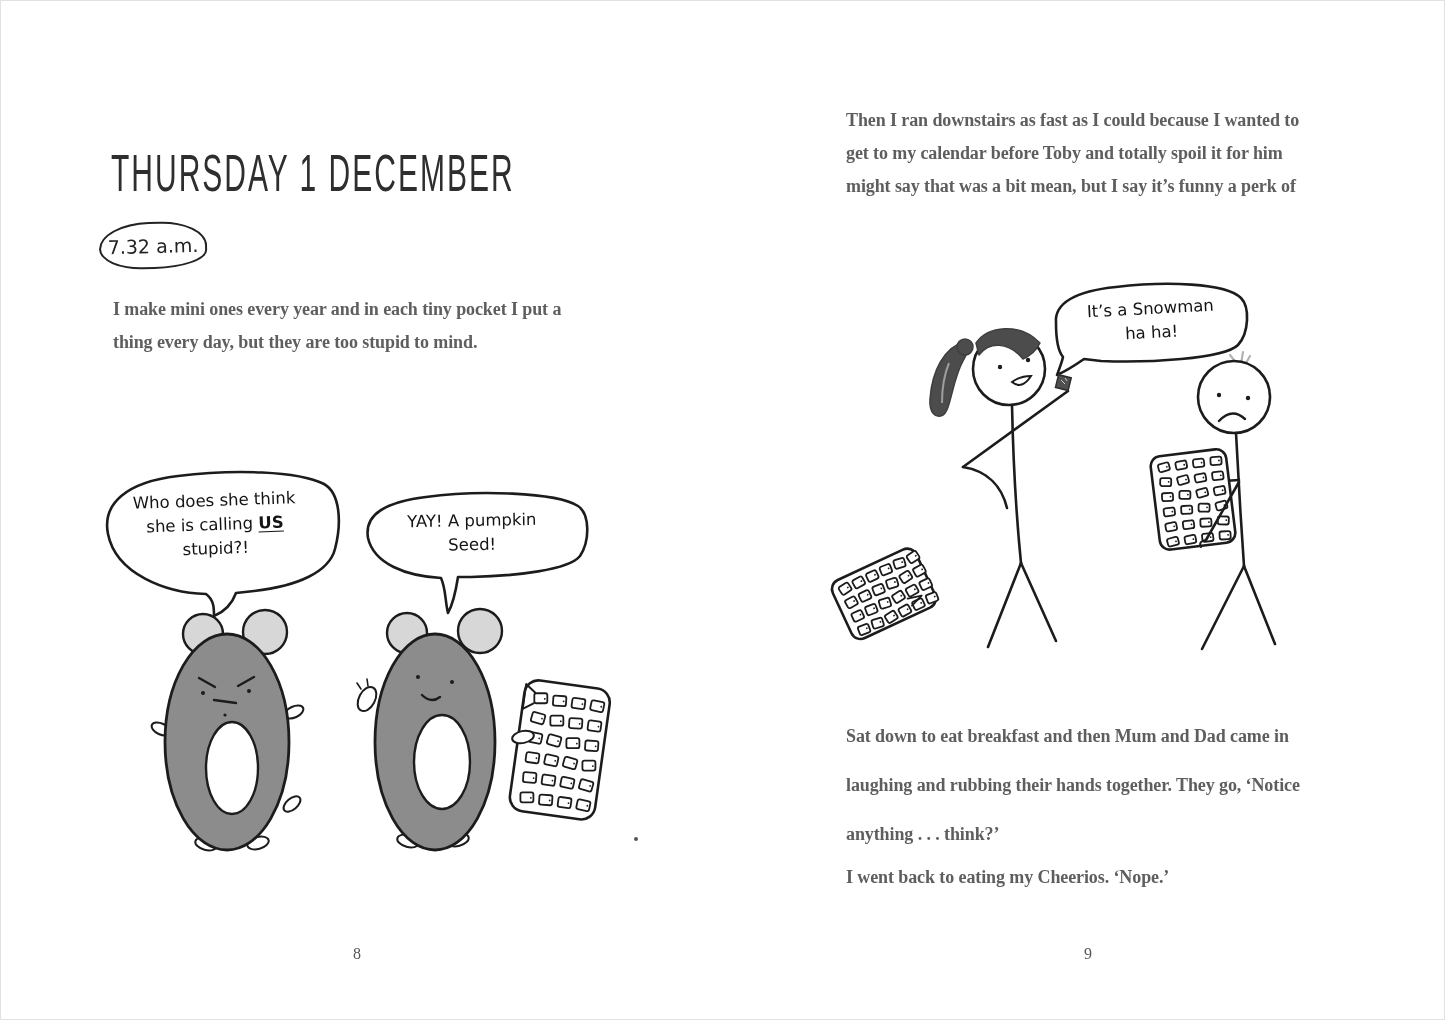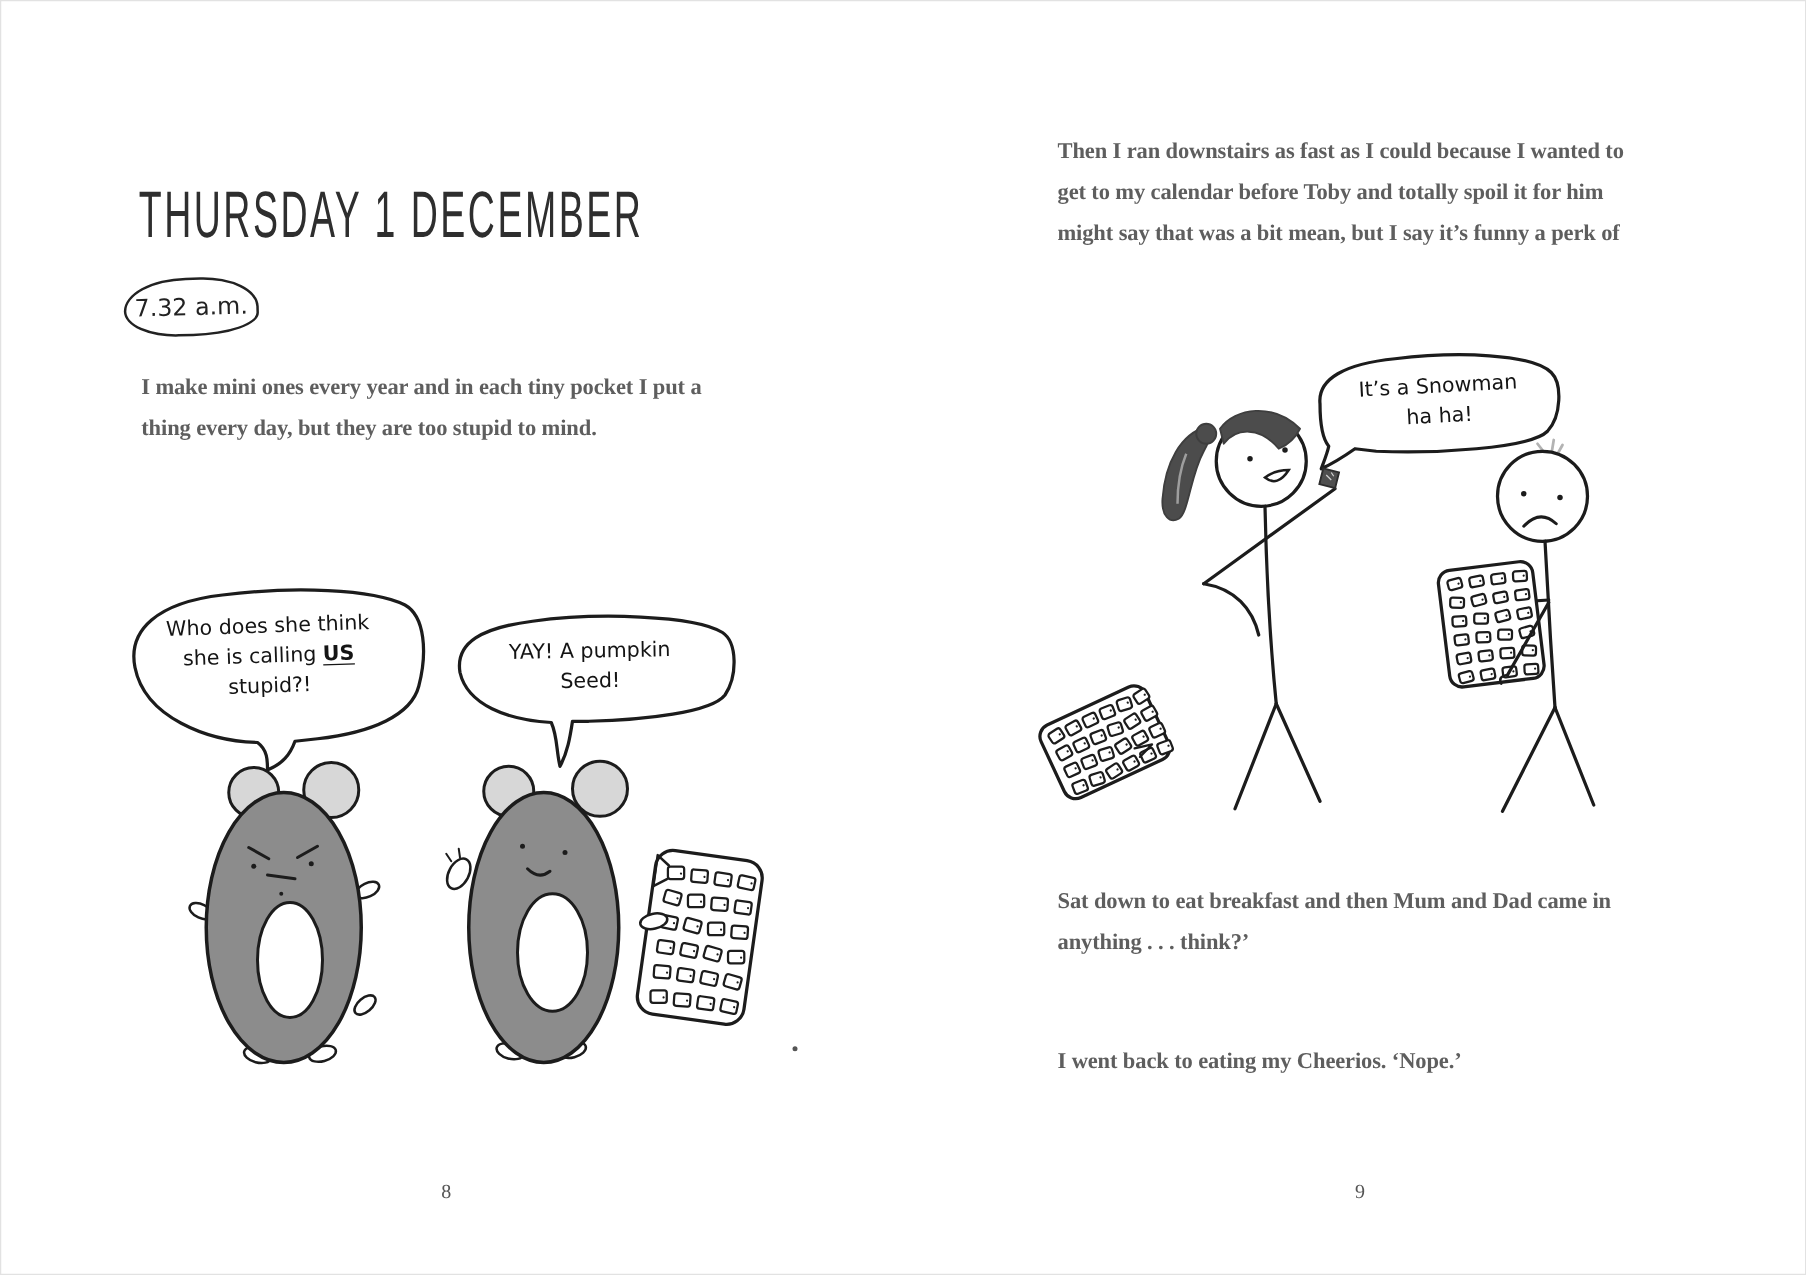--- a/index.html
+++ b/index.html
@@ -22,22 +22,22 @@
     display:flex;align-items:center;justify-content:center;
     font-family:"DejaVu Sans",sans-serif;font-size:19px;color:#222;
     transform:rotate(-1.5deg);background:#fff;
   }
   .para{font-size:18px;line-height:32.5px;white-space:nowrap;letter-spacing:-0.1px;font-weight:bold;}
   .para div{height:32.5px;}
   .p-left{left:112px;top:292px;}
   .p-r1{left:845px;top:103px;line-height:33px;}
   .p-r1 div{height:33px;}
   .p-r2{left:845px;top:703px;line-height:33px;}
-  .p-r2 div{height:33px;}
-  .p-r3{left:845px;top:831px;}
+  .p-r2 div{height:33px;margin-top:16px;}
+  .p-r3{left:845px;top:860px;}
   .pagenum{font-size:16px;color:#555;width:40px;text-align:center;}
   .hand{
     font-family:"DejaVu Sans",sans-serif;font-size:16.5px;color:#141414;
     text-align:center;line-height:24px;white-space:nowrap;
   }
   .u{text-decoration:underline;text-underline-offset:3px;font-weight:bold;}
   
   .ln{fill:none;stroke:#1c1c1c;stroke-width:2.4;stroke-linecap:round;stroke-linejoin:round;}
   .stick{fill:none;stroke:#1c1c1c;stroke-width:2.6;stroke-linecap:round;stroke-linejoin:round;}
   .bubble{fill:#ffffff;stroke:#1c1c1c;stroke-width:2.6;stroke-linejoin:round;}
@@ -339,20 +339,21 @@
       </g>
     </svg>
 
     <div class="abs hand" style="left:1062px;top:296px;width:176px;transform:rotate(-3deg);">
       <div>It’s a Snowman</div>
       <div>ha ha!</div>
     </div>
 
     <div class="abs para p-r2">
       <div>Sat down to eat breakfast and then Mum and Dad came in</div>
+      <div>laughing and rubbing their hands together. They go, ‘Notice</div>
       <div>anything . . . think?’</div>
     </div>
 
     <div class="abs para p-r3">I went back to eating my Cheerios. ‘Nope.’</div>
 
     <div class="abs pagenum" style="left:1067px;top:944px;">9</div>
   </div>
 
 </div>
 

